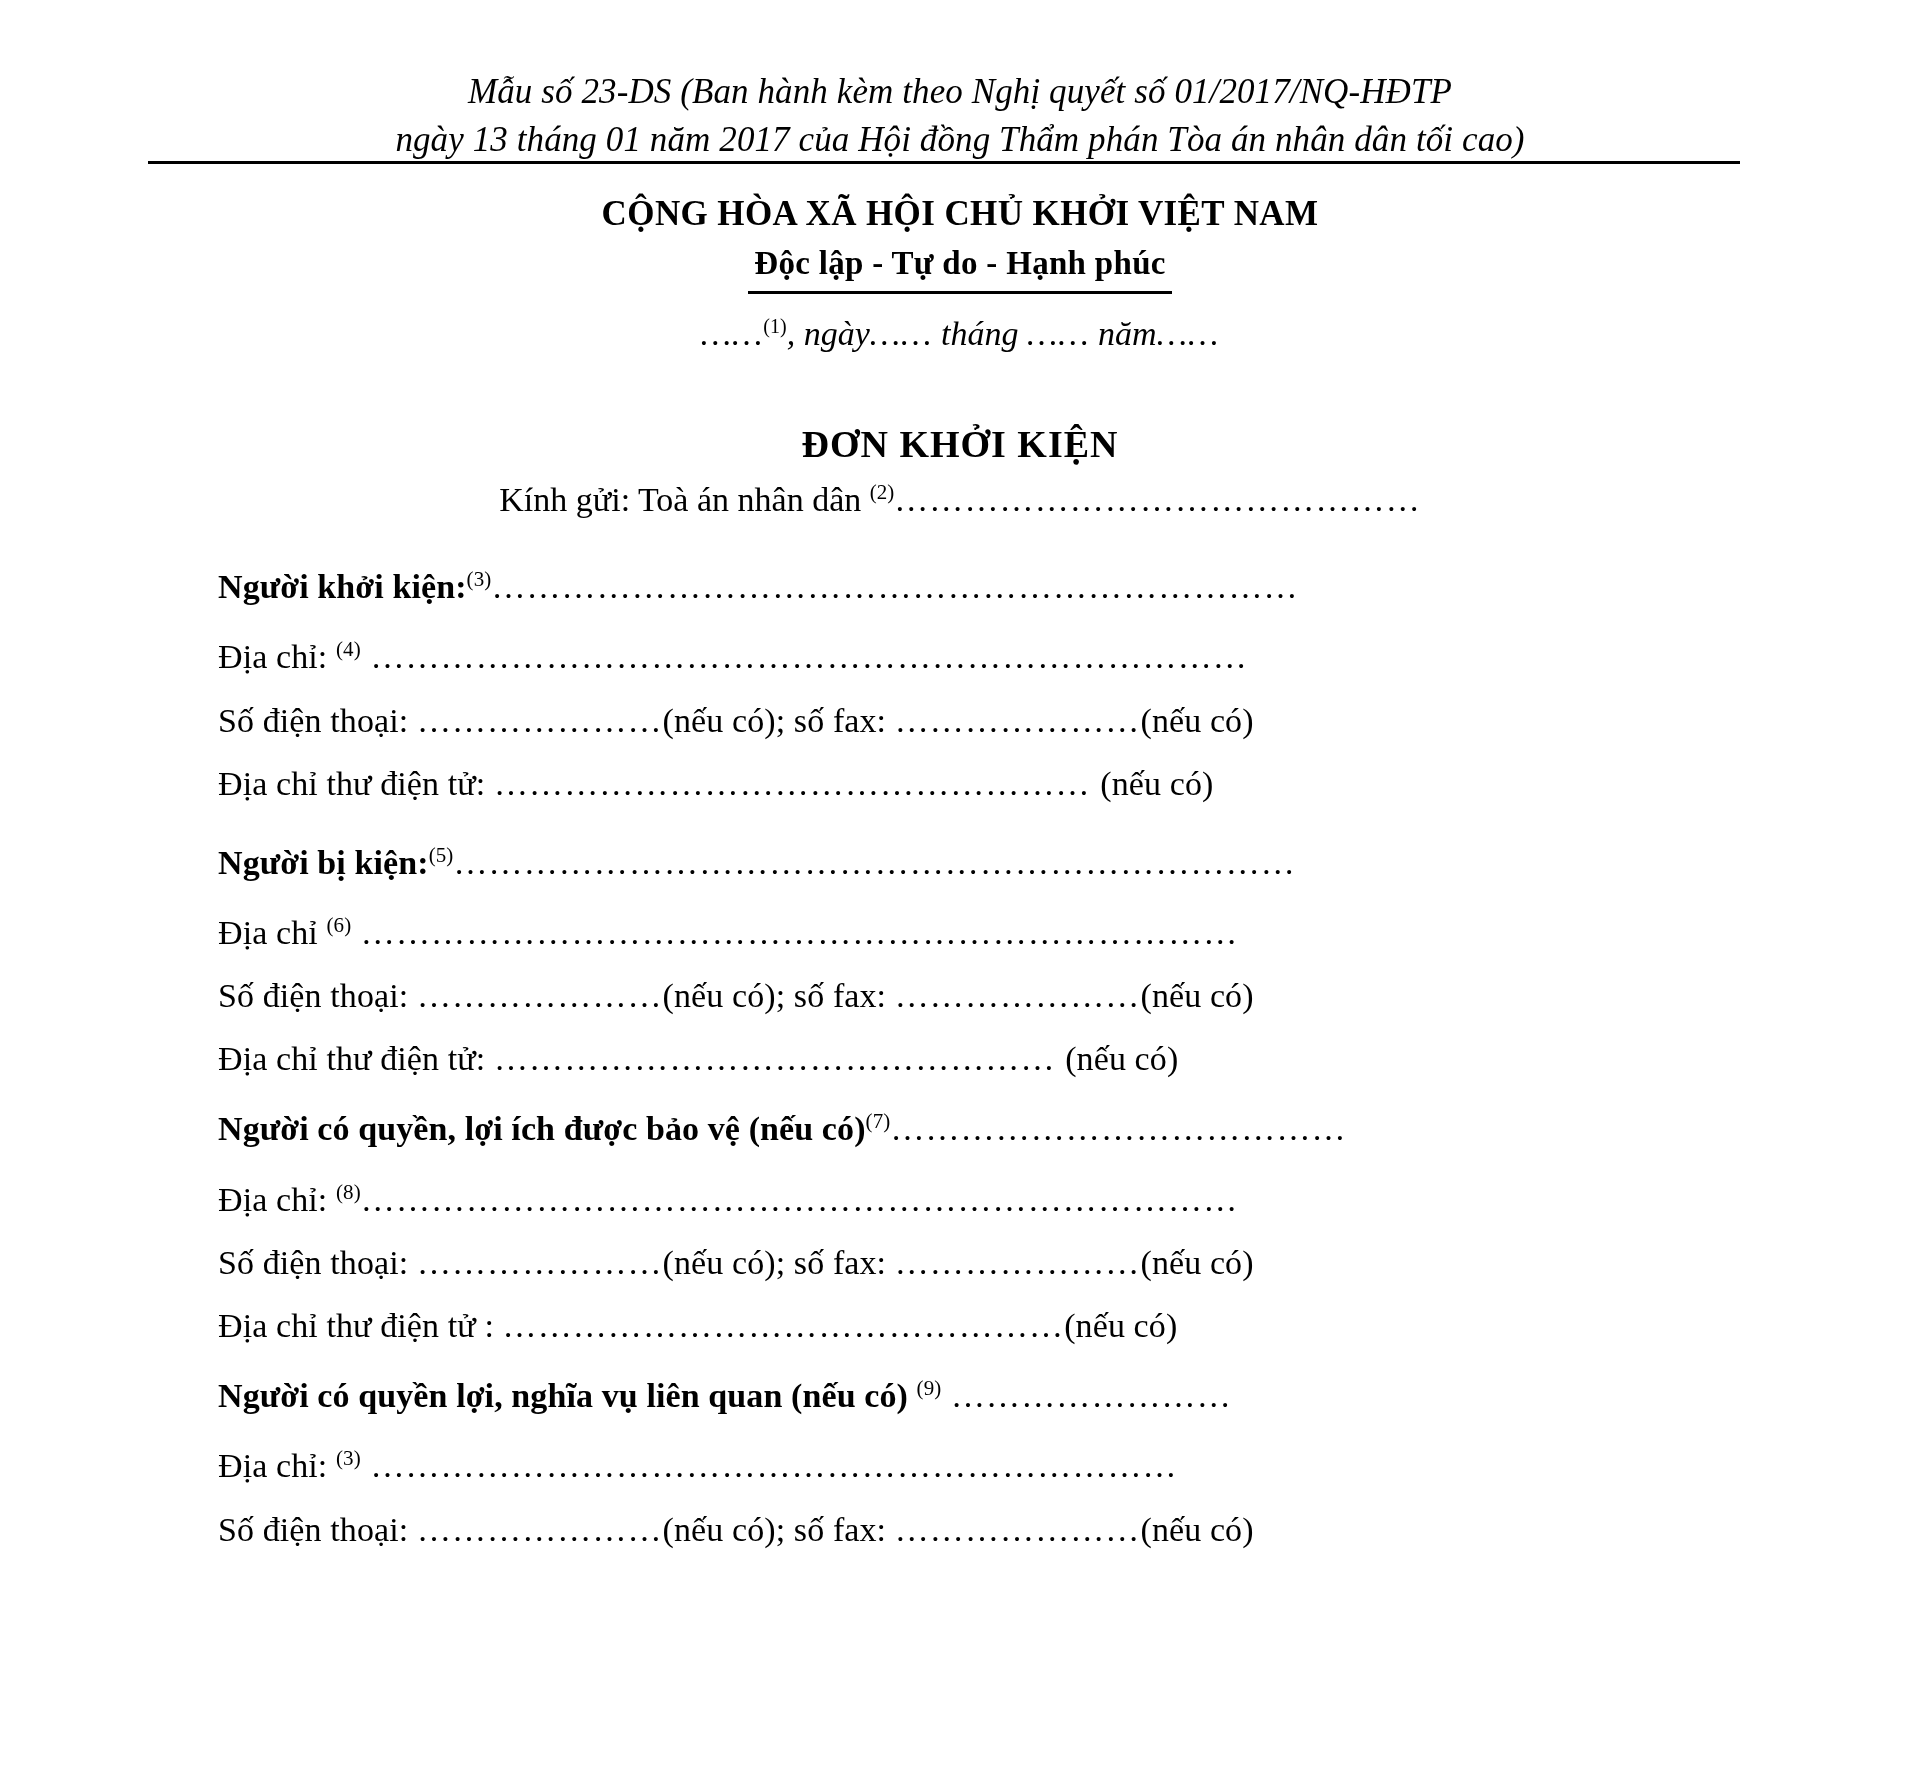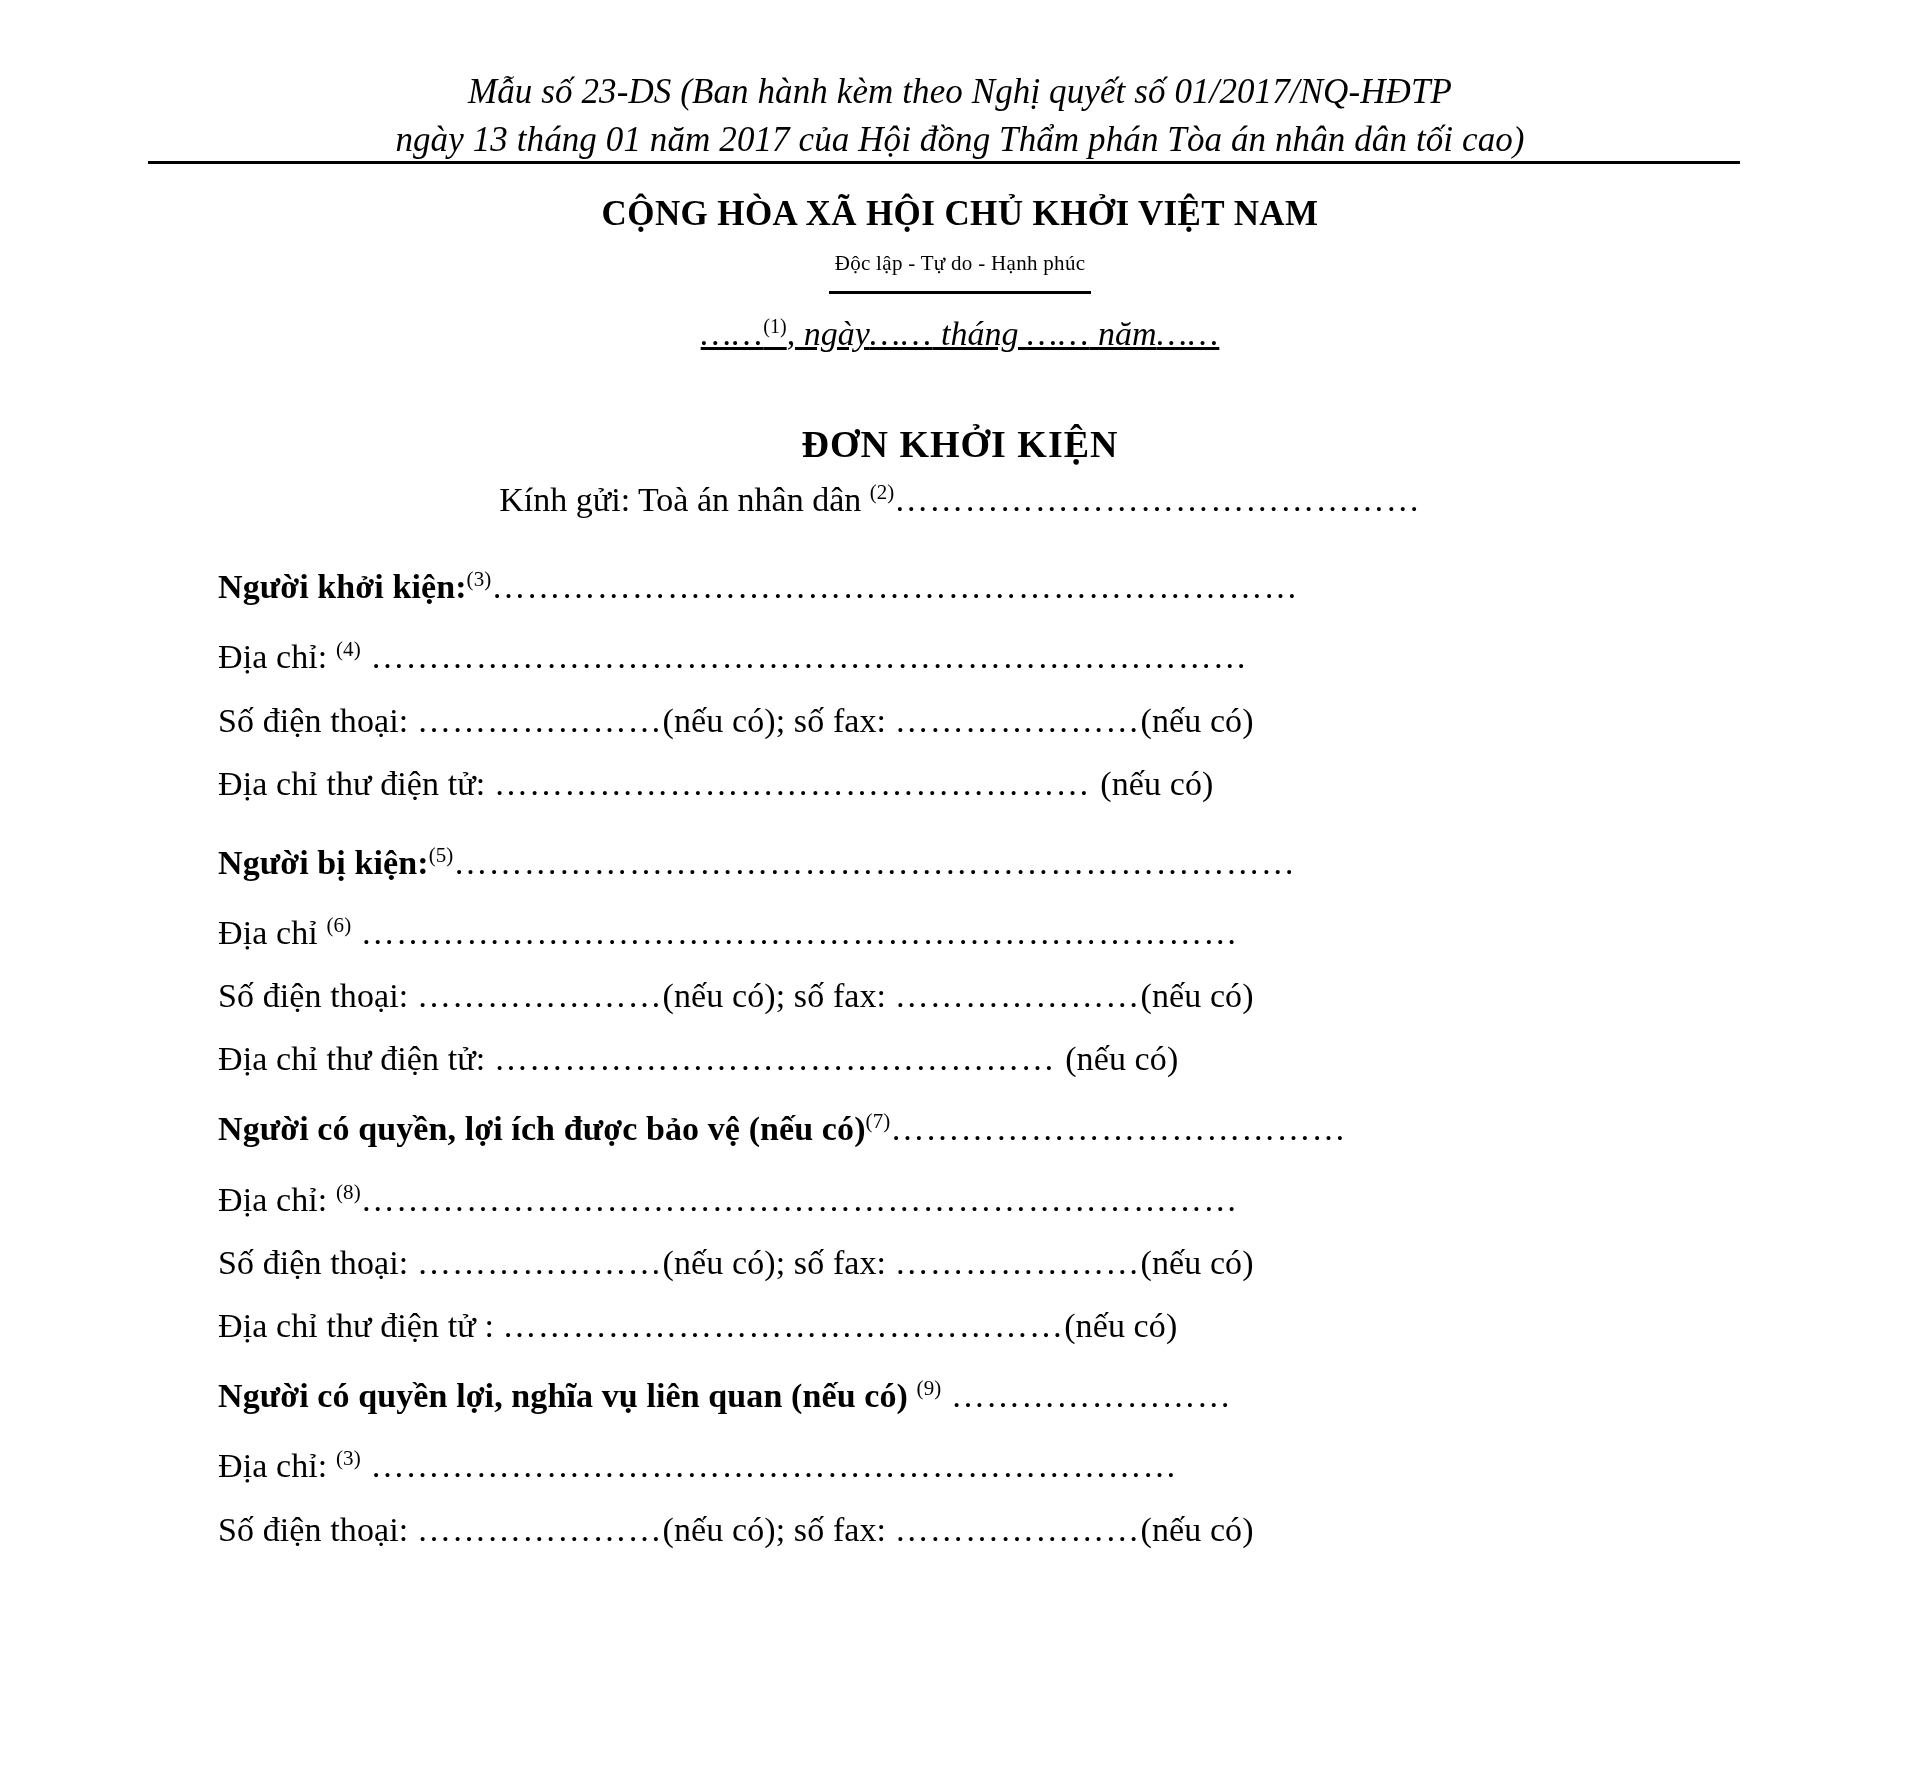--- a/index.html
+++ b/index.html
@@ -61,39 +61,38 @@
     line-height: 44px;
     letter-spacing: 0.4px;
   }
   .nation-motto-wrap {
     display: inline-block;
     margin-top: 6px;
     padding: 0 6px 7px 6px;
     border-bottom: 3px solid #000000;
   }
   .nation-motto {
-    font-weight: normal;
-    font-size: 21px;
+    font-weight: bold;
+    font-size: 33px;
     line-height: 42px;
     letter-spacing: 0.3px;
     white-space: nowrap;
   }
 
   
   .place-date {
     position: absolute;
     left: 0;
     top: 303px;
     width: 1920px;
     text-align: center;
     font-style: italic;
     font-size: 34px;
     line-height: 46px;
     white-space: nowrap;
-    text-decoration: underline;
   }
   .place-date sup { font-size: 20px; font-style: normal; vertical-align: super; }
 
   
   .doc-title {
     position: absolute;
     left: 0;
     top: 420px;
     width: 1920px;
     text-align: center;

